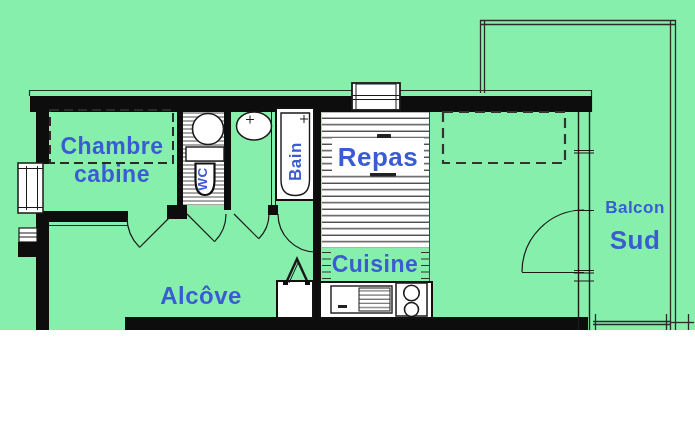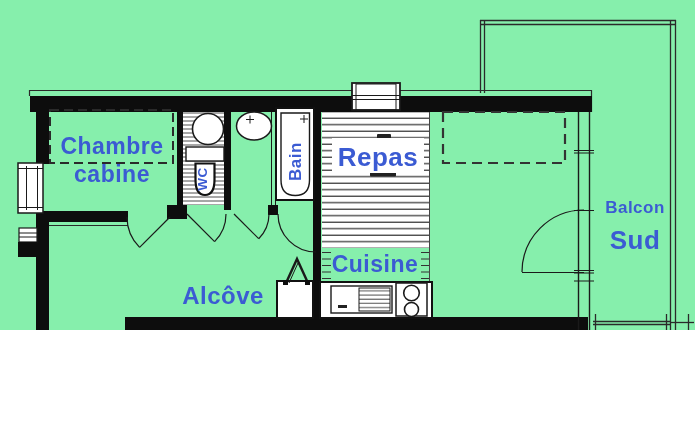--- a/index.html
+++ b/index.html
@@ -12,21 +12,21 @@
   .lbl-chambre2{left:52px;top:163px;width:120px;font-size:23px;text-align:center;}
   .lbl-wc{left:185px;top:170px;width:40px;height:18px;font-size:13.5px;
           transform:rotate(-90deg);transform-origin:center;}
   .lbl-bain{left:272px;top:153px;width:46px;height:17px;font-size:17px;
           transform:rotate(-90deg);transform-origin:center;}
   .lbl-repas{left:332px;top:138px;width:92px;font-size:26px;background:#ffffff;padding:6px 0 3px 0;}
   .lbl-cuisine{left:322px;top:253px;width:106px;font-size:23px;}
   .lbl-sejour{left:447px;top:200px;width:102px;font-size:26px;}
   .lbl-balcon{left:591px;top:199px;width:88px;font-size:17px;}
   .lbl-sud{left:591px;top:227px;width:88px;font-size:26px;}
-  .lbl-alcove{left:179px;top:284px;width:88px;font-size:24px;}
+  .lbl-alcove{left:157px;top:284px;width:88px;font-size:24px;}
 </style>
 </head>
 <body>
 
 <div class="stage">
 
   <svg width="695" height="441" viewBox="0 0 695 441">
     <defs>
       <pattern id="hr" width="8" height="6.5" patternUnits="userSpaceOnUse">
         <rect width="8" height="6.5" fill="#ffffff"></rect>

